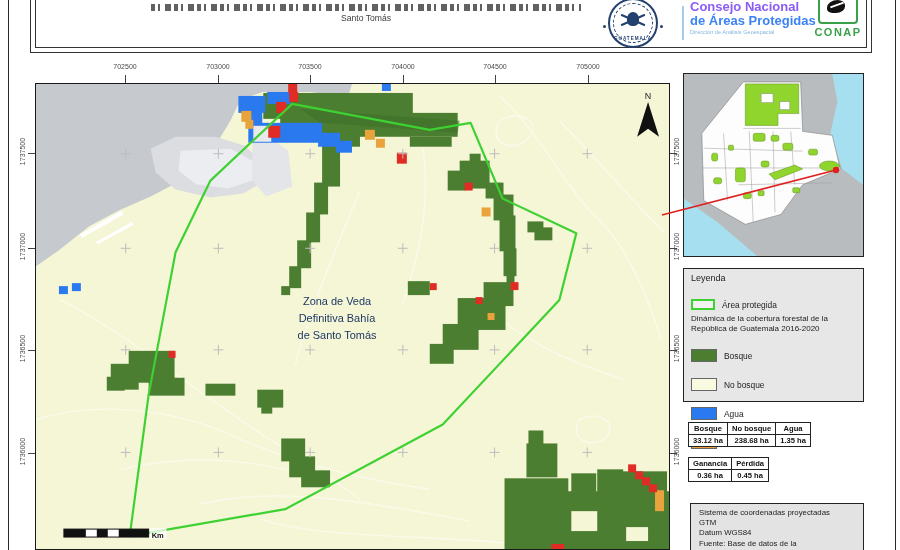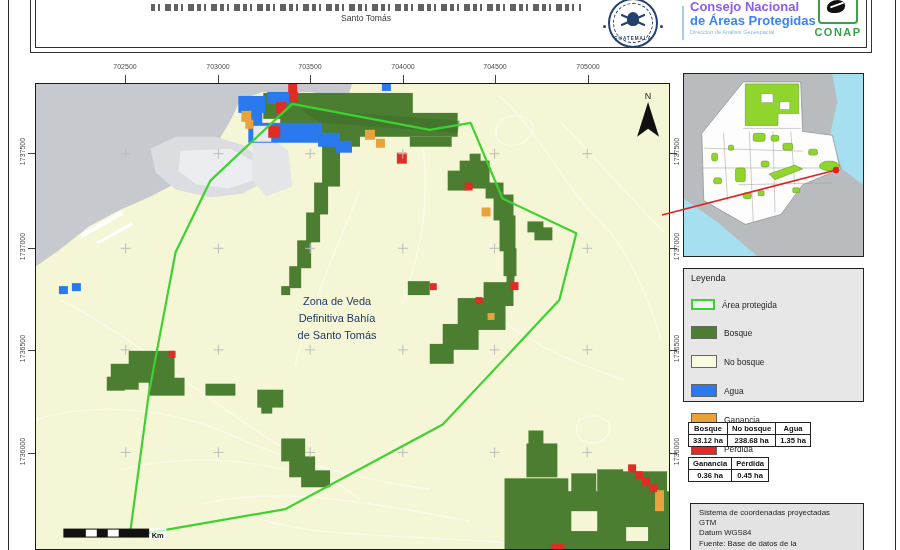--- a/index.html
+++ b/index.html
@@ -302,20 +302,21 @@
       </g>
     </svg>
   </div>
 
   <div class="legend-box">
     <div class="legend-title">Leyenda</div>
     <div class="legend-row">
       <span class="swatch-protected"></span>
       <span class="legend-label">Área protegida</span>
     </div>
+    <div class="legend-sub">Dinámica de la cobertura forestal de la República de Guatemala 2016-2020</div>
     <div class="legend-row">
       <span class="swatch" style="background-color: rgb(76, 126, 50);"></span>
       <span class="legend-label">Bosque</span>
     </div>
     <div class="legend-row">
       <span class="swatch" style="background-color: rgb(250, 250, 224);"></span>
       <span class="legend-label">No bosque</span>
     </div>
     <div class="legend-row">
       <span class="swatch" style="background-color: rgb(43, 121, 239);"></span>

